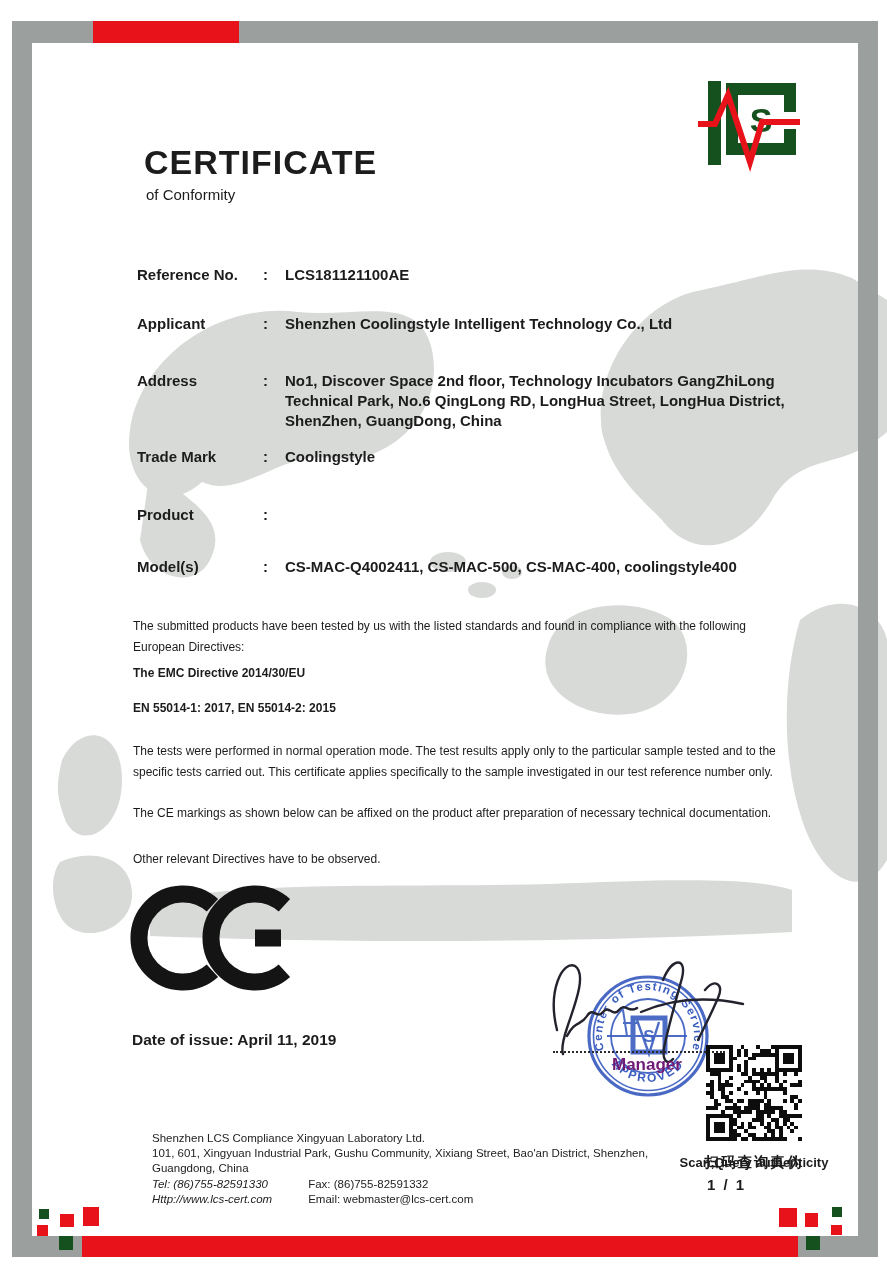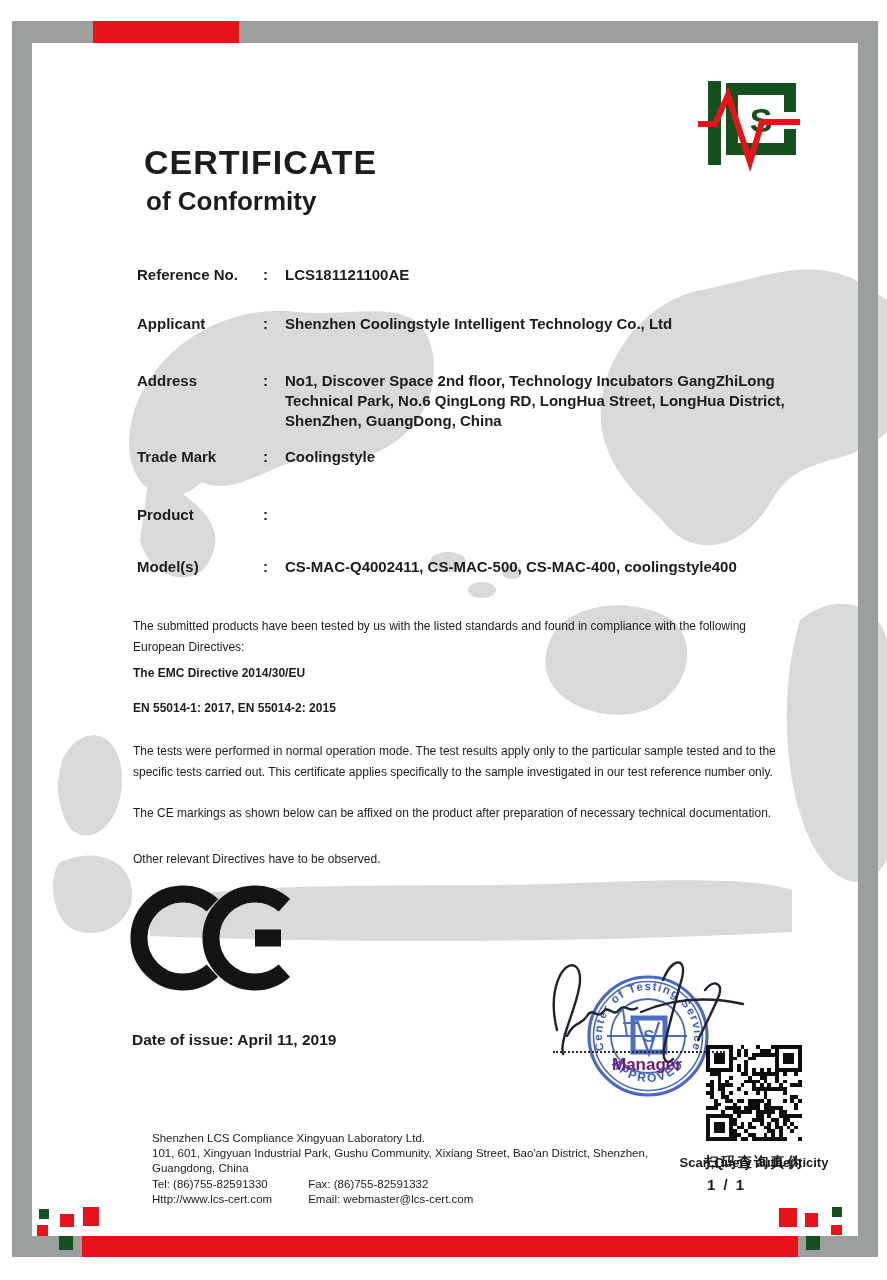--- a/index.html
+++ b/index.html
@@ -8,41 +8,41 @@
   
   .frame{position:absolute;left:12px;top:21px;width:826px;height:1193px;
          border:solid #9b9f9e;border-width:22px 20px 21px 20px;}
   .accent{position:absolute;}
   .red{background:#e8131a;}
   .green{background:#15511f;}
   
   .wmark{position:absolute;left:0;top:0;}
   
   .title{position:absolute;left:144px;top:143px;font-size:34px;font-weight:bold;letter-spacing:1px;}
-  .subtitle{position:absolute;left:146px;top:186px;font-size:26px;font-weight:bold;text-align:center;}
+  .subtitle{position:absolute;left:146px;top:186px;font-size:15px;font-weight:normal;text-align:center;}
   .logo{position:absolute;left:698px;top:76px;}
   
   .field{position:absolute;left:137px;display:grid;grid-template-columns:126px 22px 502px;
          font-size:15px;font-weight:bold;line-height:20px;}
   
   .para{position:absolute;left:133px;width:650px;font-size:12px;line-height:21px;}
   .para.b{font-weight:bold;}
   
   .ce{position:absolute;left:130px;top:881px;}
   .date{position:absolute;left:132px;top:1031px;font-size:15.5px;font-weight:bold;}
   .stamp{position:absolute;left:545px;top:940px;}
   .dotline{position:absolute;left:553px;top:1051px;width:172px;border-top:2.5px dotted #2a2a2a;}
   .manager{position:absolute;left:612px;top:1055px;font-size:17px;font-weight:600;color:#701a75;}
   .qr{position:absolute;left:706px;top:1045px;}
   .qrcap{position:absolute;left:668px;width:172px;text-align:center;font-weight:bold;}
   .qrcap.cn{top:1106px;font-size:14.5px;letter-spacing:2px;margin-top:47px;}
   .qrcap.en{top:1155px;font-size:13px;}
   
   .footer{position:absolute;left:152px;top:1131px;font-size:11.5px;line-height:15.2px;color:#222;}
-  .footer .col{display:inline-block;width:153px;}
+  .footer .col{display:inline-block;width:153px;font-style:italic;}
   .pageno{position:absolute;left:670px;top:1176px;font-size:15px;font-weight:bold;letter-spacing:2px;margin-left:37px;}
   svg text{font-family:"Liberation Sans",sans-serif;}
 </style>
 </head>
 <body>
 
 <div class="sheet">
 
   <svg class="wmark" width="887" height="1280" viewBox="0 0 887 1280" aria-hidden="true">
     <g fill="#d7dad7">

